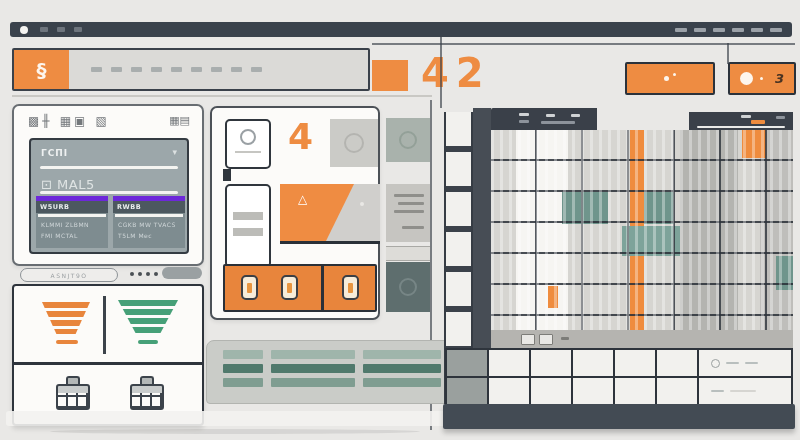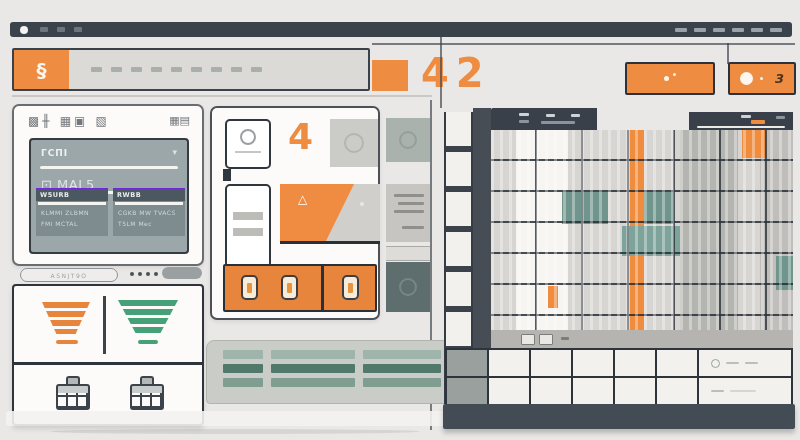--- a/index.html
+++ b/index.html
@@ -38,21 +38,21 @@
   .leftpanel{left:12px;top:104px;width:192px;height:162px;background:#fcfbf9;border:2px solid #686d72;
              border-radius:7px;box-sizing:border-box;box-shadow:0 2px 4px rgba(0,0,0,.08);}
   .lp-title{position:absolute;left:14px;top:8px;font-size:12px;font-weight:bold;color:#74787c;letter-spacing:3px;}
   .lp-corner{position:absolute;right:12px;top:8px;font-size:11px;font-weight:bold;color:#74787c;}
   .form{position:absolute;left:15px;top:32px;width:160px;height:116px;background:#9ca7aa;
         border:2px solid #343b42;border-radius:4px;box-sizing:border-box;}
   .f-label1{position:absolute;left:10px;top:8px;font-size:9px;font-weight:bold;color:#eef1f1;letter-spacing:1px;}
   .f-caret{position:absolute;right:10px;top:7px;font-size:9px;color:#dce1e1;}
   .f-line{position:absolute;left:9px;right:9px;height:3px;background:#f4f4f1;border-radius:2px;}
   .f-label2{position:absolute;left:10px;top:37px;font-size:13px;color:#dfe4e4;letter-spacing:.5px;}
-  .fbox{position:absolute;top:48px;width:72px;height:47px;background:#7e8c90;border-top:1px solid #6d28d9;}
+  .fbox{position:absolute;top:56px;width:72px;height:47px;background:#7e8c90;border-top:5px solid #6d28d9;}
   .fbox-h{height:12px;background:#4c585f;color:#e8ecec;font-size:6.5px;font-weight:bold;
           padding:2px 0 0 4px;box-sizing:border-box;letter-spacing:.5px;}
   .fbox-line{height:2.5px;background:#f4f4f1;margin:1px 2px 0 2px;}
   .fbox-t{font-size:6px;color:#cfd6d8;margin:4px 0 0 5px;letter-spacing:.5px;white-space:nowrap;overflow:hidden;}
 
   
   .fpill{left:20px;top:268px;width:98px;height:14px;border:1.5px solid #8d9296;border-radius:8px;
          box-sizing:border-box;display:flex;align-items:center;justify-content:center;
          font-size:6px;color:#9a9fa2;letter-spacing:1.5px;background:#eeedeb;}
   .fdots{left:130px;top:272px;display:flex;gap:4px;}

